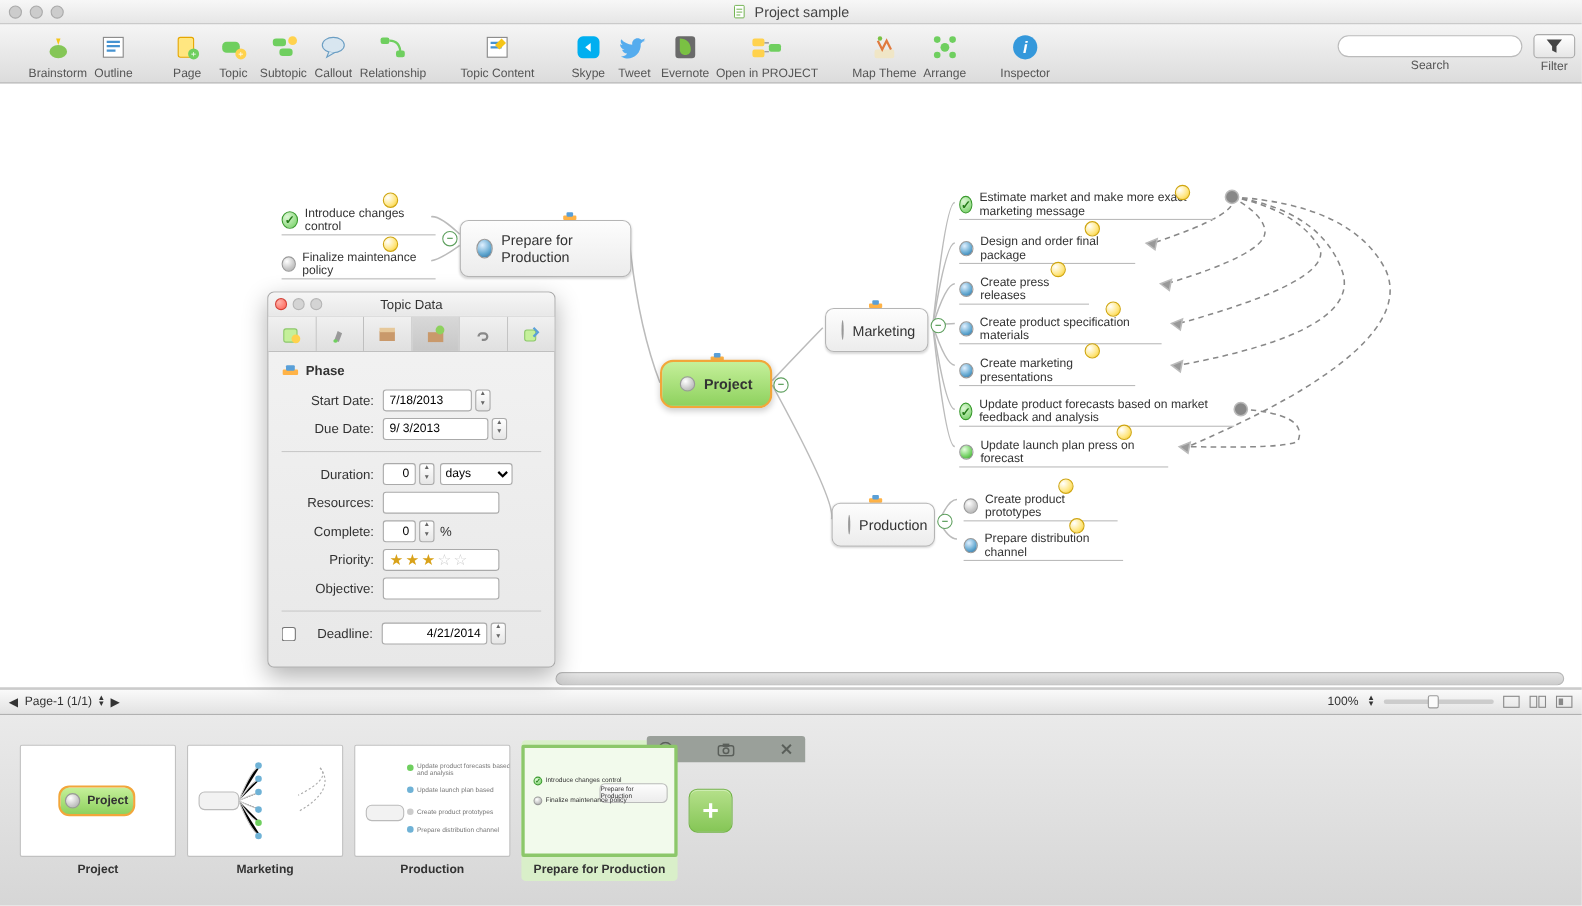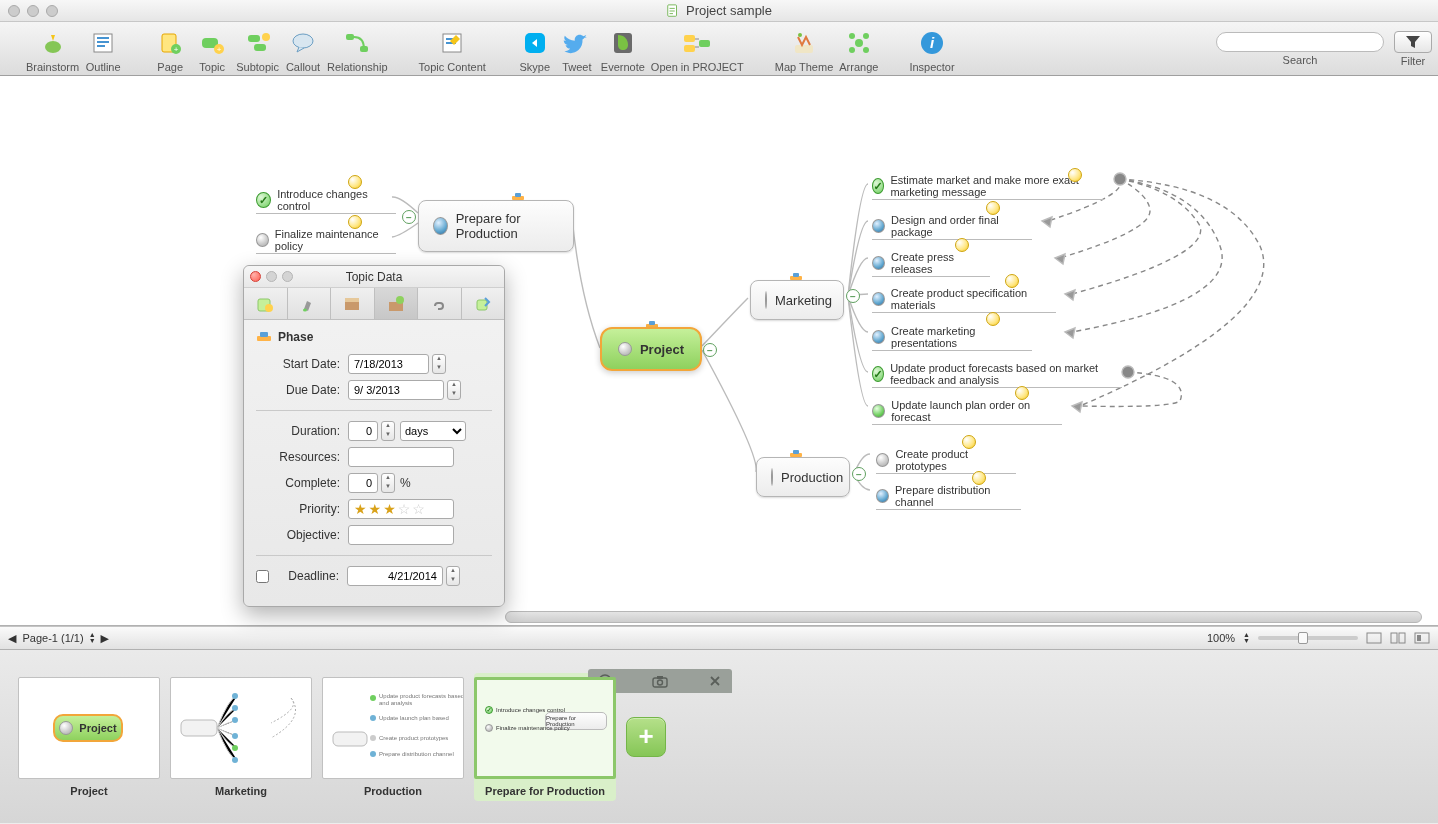--- a/index.html
+++ b/index.html
@@ -377,21 +377,21 @@
       <div class="line"></div>
     </div>
   <div class="clock" style="left:986px;top:236px"></div>
   <div class="subitem" style="left:872px;top:286px;width:250px">
       <div class="chk">✓</div>
       <span>Update product forecasts based on market feedback and analysis</span>
       <div class="line"></div>
     </div>
   <div class="subitem" style="left:872px;top:323px;width:190px">
       <div class="ci g sm"></div>
-      <span>Update launch plan order on forecast</span>
+      <span>Update launch plan press on forecast</span>
       <div class="line"></div>
     </div>
   <div class="clock" style="left:1015px;top:310px"></div>
 
   <div class="handle" style="top:373px;left:796px"><svg width="16" height="10" viewBox="0 0 16 10">
         <rect x="2" y="4" width="12" height="4" rx="1" fill="#ffb347"></rect>
         <rect x="5" y="1" width="6" height="4" rx="1" fill="#5aa0d8"></rect>
       </svg></div>
   <div class="node lg" style="left:756px;top:381px;width:94px">
       <div class="ci b"></div>

